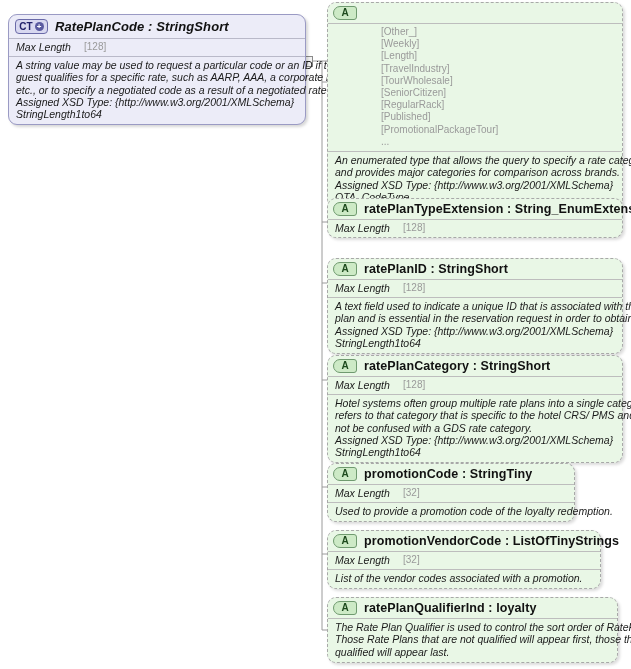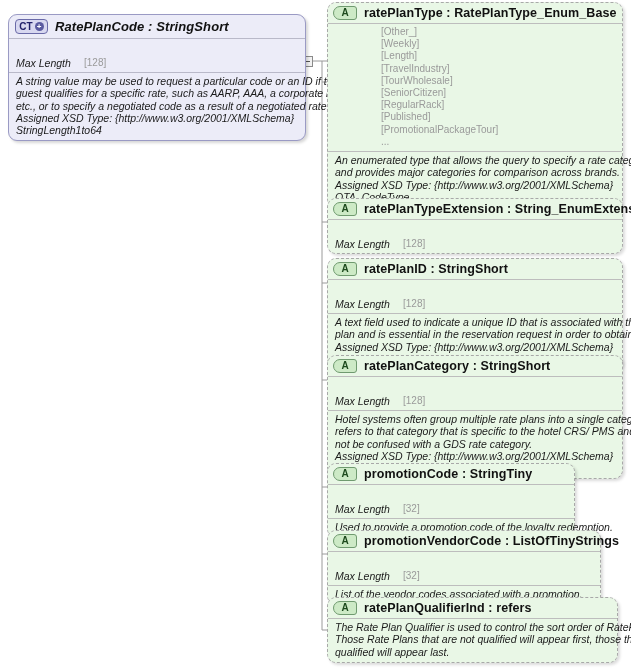--- a/index.html
+++ b/index.html
@@ -101,21 +101,21 @@
     color: #111111;
     margin-left: 7px;
     white-space: nowrap;
     letter-spacing: 0.1px;
   }
   .node.ct .node-title { font-size: 13px; font-style: italic; }
 
   
   .facets {
     border-top: 1px solid #b9b9c9;
-    padding: 18px 7px 3px 7px;
+    padding: 2px 7px 3px 7px;
   }
   .node.attr .facets { border-top: 1px solid #bdbdbd; }
 
   .facet-row {
     display: flex;
     line-height: 12px;
     white-space: nowrap;
   }
   .facet-name {
     font-style: italic;
@@ -226,21 +226,20 @@
       <div>etc., or to specify a negotiated code as a result of a negotiated rate.</div>
       <div>Assigned XSD Type: {http://www.w3.org/2001/XMLSchema}</div>
       <div>StringLength1to64</div>
     </div>
 </div>
 
 <div id="attr-host">
     <div class="node attr" style="left: 327px; top: 2px; width: 296px;">
       <div class="node-header">
         <span class="badge a-badge">A</span>
-        <span class="node-title">ratePlanType : RatePlanType_Enum_Base</span>
       </div>
       <div class="enum-row">
         <span class="enum-values">
           <div>[Other_]</div>
           <div>[Weekly]</div>
           <div>[Length]</div>
           <div>[TravelIndustry]</div>
           <div>[TourWholesale]</div>
           <div>[SeniorCitizen]</div>
           <div>[RegularRack]</div>
@@ -331,21 +330,21 @@
           <span class="facet-val">[32]</span>
         </div>
       </div>
       <div class="desc">
         <div>List of the vendor codes associated with a promotion.</div>
       </div>
     </div>
     <div class="node attr" style="left: 327px; top: 597px; width: 291px;">
       <div class="node-header">
         <span class="badge a-badge">A</span>
-        <span class="node-title">ratePlanQualifierInd : refers</span>
+        <span class="node-title">ratePlanQualifierInd : loyalty</span>
       </div>
       <div class="desc">
         <div>The Rate Plan Qualifier is used to control the sort order of RatePlans.</div>
         <div>Those Rate Plans that are not qualified will appear first, those that are</div>
         <div>qualified will appear last.</div>
       </div>
     </div>
   </div>
 
 </body></html>

